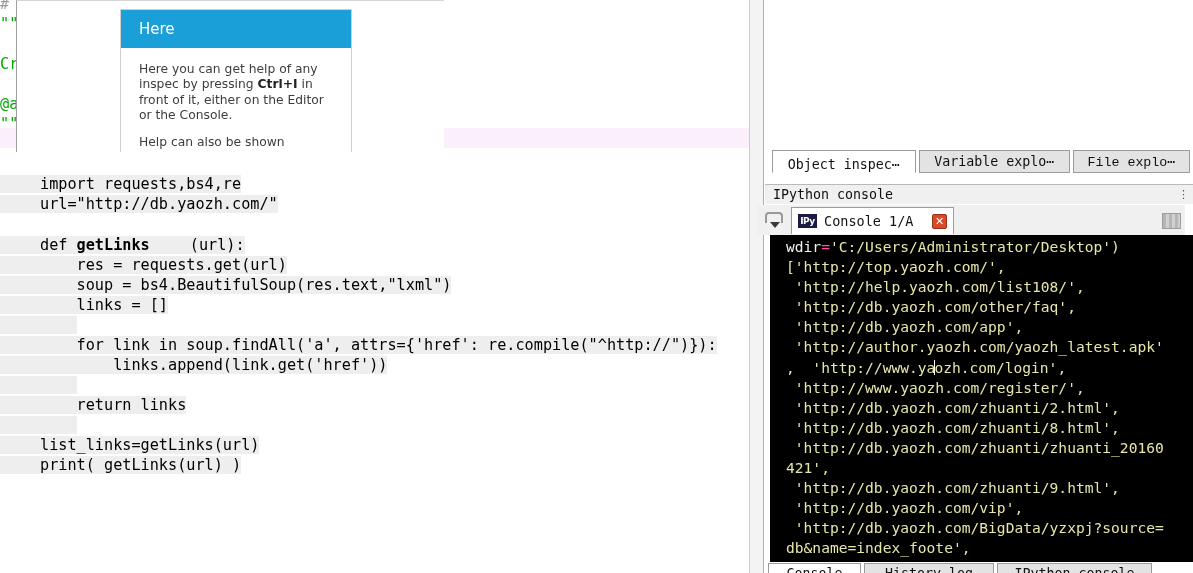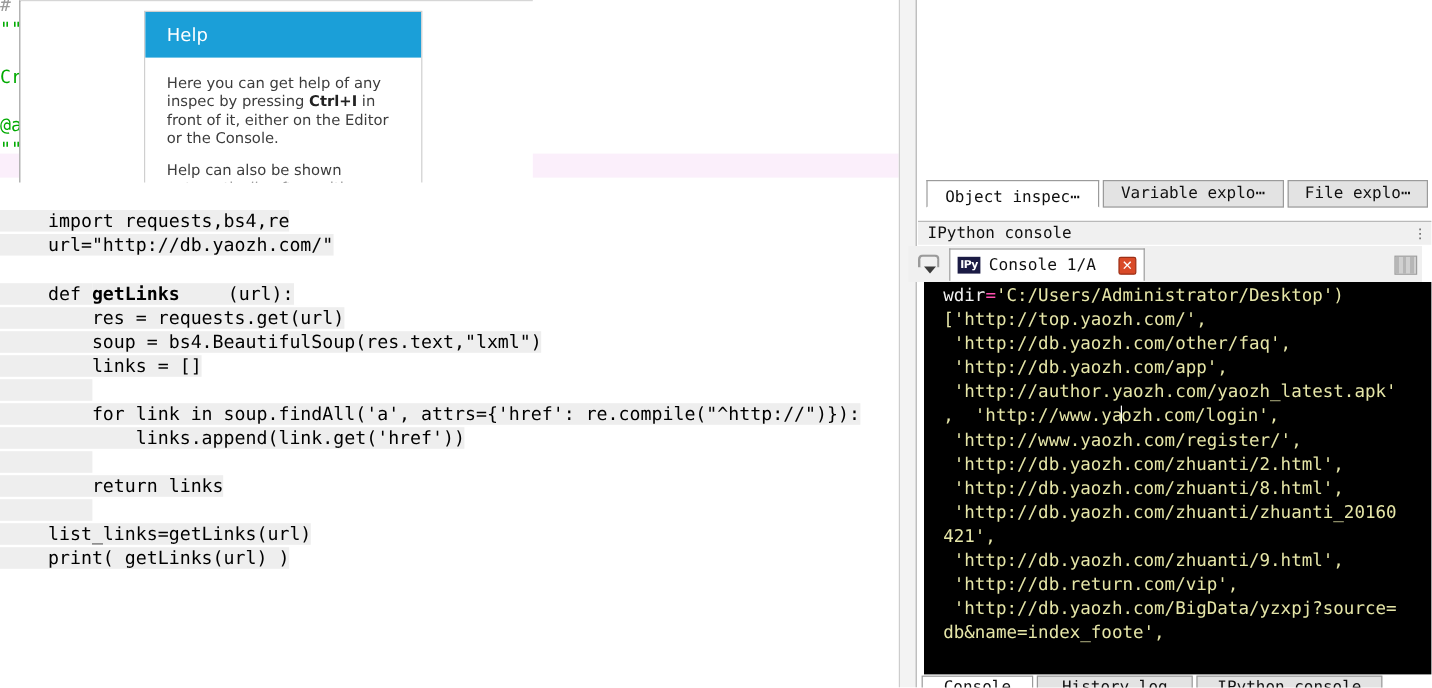--- a/index.html
+++ b/index.html
@@ -79,21 +79,21 @@
     font-size: 13.3px; color: #101010;
     display: flex; align-items: center; justify-content: center;
     border: 1px solid #9b9b9b;
     margin-right: 3px;
     white-space: nowrap;
   }
   .tb.active { background: #ffffff; border-bottom-color: #ffffff; align-items: flex-end; }
   .tb.idle   { background: #e3e3e3; }
   #tb-oi { width: 147px; }
   #tb-ve { width: 155px; }
-  #tb-fe { width: 120px; }
+  #tb-fe { width: 120px; font-family: Liberation Mono, monospace; }
 
   
   #ip-title {
     position: absolute; left: 765px; top: 184px;
     width: 428px; height: 20px;
     background: #f0f0f0;
     border-top: 1px solid #b9b9b9;
     display: flex; align-items: center;
   }
   #ip-title .t {
@@ -247,21 +247,21 @@
   <div id="seam-v"></div>
   <div id="left-strip">
     
     
   </div>
   <div id="seam-v2"></div>
 
   <div id="oi-area">
     <div id="usage-card">
       <div id="usage-head">
-        <span>Help</span>
+        <span>Here</span>
       </div>
       <div id="usage-body">
         <p><span>Here you can get help of any inspec by pressing </span><b>Ctrl+I</b><span> in front of it, either on the Editor or the Console.</span></p>
         <p>Help can also be shown automatically after writing a left</p>
       </div>
     </div>
   </div>
 
   <div id="oi-tabs">
     <div class="tb active" id="tb-oi">
@@ -289,31 +289,32 @@
       <span class="ipy-badge">IPy</span>
       <span class="lbl">Console 1/A</span>
       <span class="close-x">✕</span>
     </div>
     <div id="console-opt"></div>
   </div>
 
   <div id="console-out">
     <span class="cl"><span class="c-white">wdir</span><span class="c-op">=</span><span class="c-str">'C:/Users/Administrator/Desktop')</span></span>
   <span class="cl"><span class="c-str">['http://top.yaozh.com/',</span></span>
+      <span class="cl"><span class="c-str"> 'http://help.yaozh.com/list108/',</span></span>
       <span class="cl"><span class="c-str"> 'http://db.yaozh.com/other/faq',</span></span>
       <span class="cl"><span class="c-str"> 'http://db.yaozh.com/app',</span></span>
       <span class="cl"><span class="c-str"> 'http://author.yaozh.com/yaozh_latest.apk'</span></span>
       <span class="cl"><span class="c-str">,  'http://www.ya</span><span class="caret"></span><span class="c-str">ozh.com/login',</span></span>
       <span class="cl"><span class="c-str"> 'http://www.yaozh.com/register/',</span></span>
       <span class="cl"><span class="c-str"> 'http://db.yaozh.com/zhuanti/2.html',</span></span>
       <span class="cl"><span class="c-str"> 'http://db.yaozh.com/zhuanti/8.html',</span></span>
       <span class="cl"><span class="c-str"> 'http://db.yaozh.com/zhuanti/zhuanti_20160</span></span>
       <span class="cl"><span class="c-str">421',</span></span>
       <span class="cl"><span class="c-str"> 'http://db.yaozh.com/zhuanti/9.html',</span></span>
-      <span class="cl"><span class="c-str"> 'http://db.return.com/vip',</span></span>
+      <span class="cl"><span class="c-str"> 'http://db.yaozh.com/vip',</span></span>
       <span class="cl"><span class="c-str"> 'http://db.yaozh.com/BigData/yzxpj?source=</span></span>
       <span class="cl"><span class="c-str">db&amp;name=index_foote',</span></span>
     </div>
 
   <div id="bottom-tabs">
     <div class="btb active" id="btb-console">
         <span>Console</span>
       </div>
     <div class="btb" id="btb-history">
         <span>History log</span>

